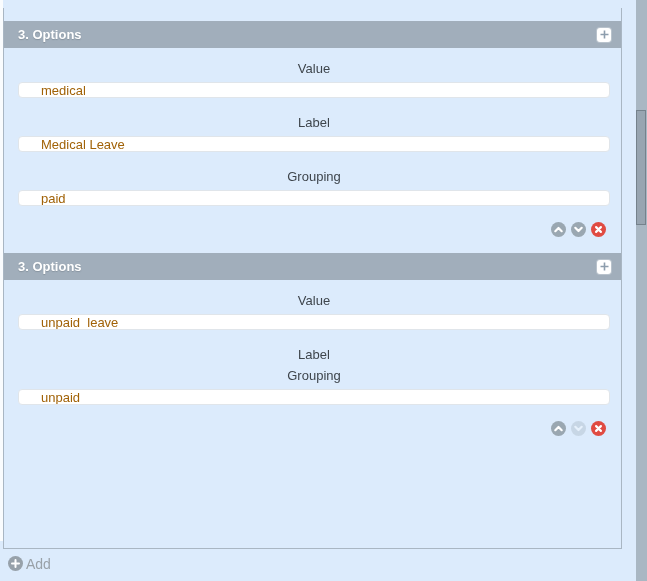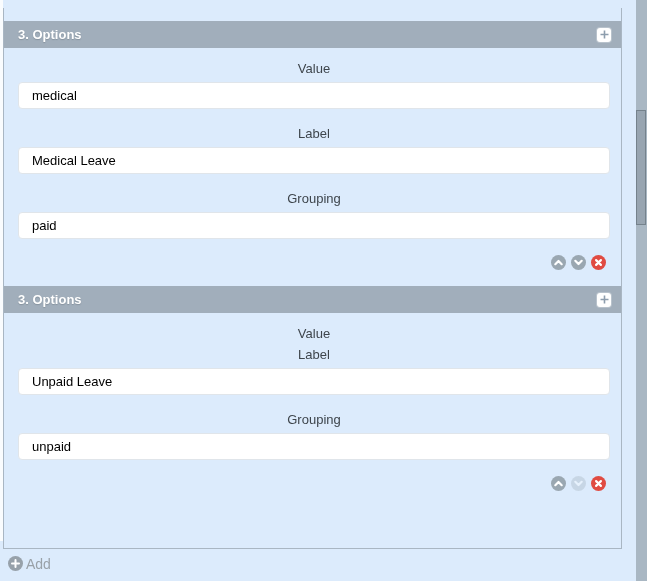--- a/index.html
+++ b/index.html
@@ -34,23 +34,23 @@
     border:none; border-radius:3px; cursor:pointer;
     display:flex; align-items:center; justify-content:center;
     padding:0; box-shadow:0 0 0 1px rgba(255,255,255,0.25);
   }
   .panel-body { padding:13px 11px 0 14px; }
   .field-label {
     display:block; font-size:13px; color:#3e454c;
     height:15px; line-height:15px; margin-bottom:6px;text-align:center;
   }
   .field-input {
-    display:block; width:100%; height:27px;
+    display:block; width:100%; height:16px;
     background:#ffffff; border:1px solid #e0e5ea; border-radius:4px;
-    padding:0 13px; font-size:13px; color:#000000;
+    padding:0 22px; font-size:13px; color:#a16207;
     font-family:"Liberation Sans","DejaVu Sans",sans-serif;
     margin-bottom:17px; outline:none;
   }
   .controls-row {
     display:flex; justify-content:flex-end; align-items:center;
     gap:5px; margin-top:-2px; padding-right:4px; height:16px;
   }
   .circle-btn {
     width:15px; height:15px; border-radius:50%; border:none; padding:0;
     display:flex; align-items:center; justify-content:center;
@@ -137,22 +137,22 @@
       <button class="plus-btn">
         <span>
           <svg width="11" height="11" viewBox="0 0 11 11">
               <path d="M5.5 1.5 V9.5 M1.5 5.5 H9.5" stroke="#8d9dad" stroke-width="1.6" fill="none"></path>
             </svg>
         </span>
       </button>
     </div>
     <div class="panel-body">
       <label class="field-label">Value</label>
+      <input class="field-input" type="text" value="unpaid_leave" style="">
       <label class="field-label">Label</label>
-      <input class="field-input" type="text" value="Unpaid Leave" style="">
       <label class="field-label">Grouping</label>
       <input class="field-input" type="text" value="unpaid" style="">
       <div class="controls-row">
         <button class="circle-btn">
           <span>
             <svg width="15" height="15" viewBox="0 0 15 15">
                 <path d="M4.3 9.2 L7.5 6 L10.7 9.2" stroke="#ffffff" stroke-width="2.2" fill="none" stroke-linecap="round" stroke-linejoin="round"></path>
               </svg>
           </span>
         </button>

